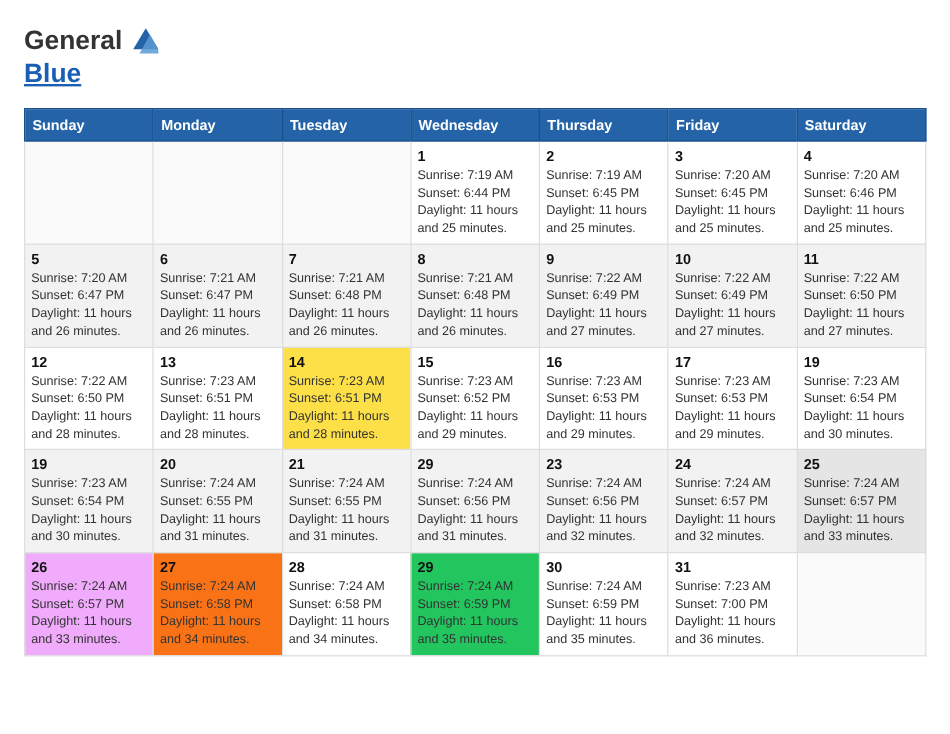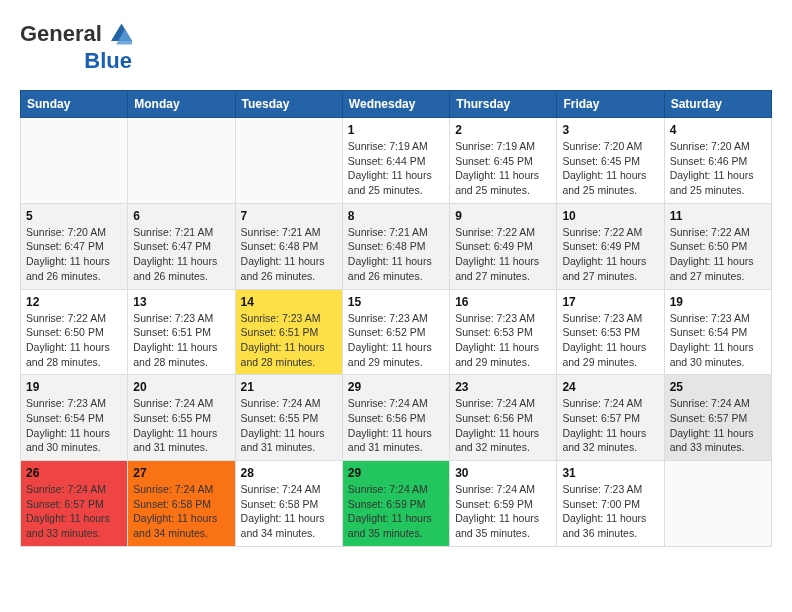--- a/index.html
+++ b/index.html
@@ -22,20 +22,21 @@
     }
     .logo-text-general {
       font-size: 22px;
       font-weight: bold;
       color: #333;
     }
     .logo-text-blue {
       font-size: 22px;
       font-weight: bold;
       color: #1a5fb4;
+      text-decoration: underline;
     }
     .logo-icon {
       width: 28px;
       height: 28px;
       margin-left: 2px;
     }
     .title-block {
       text-align: right;
     }
     .month-title {
@@ -87,21 +88,21 @@
     }
     .empty-cell {
       background: #fafafa;
     }
   </style>
 </head>
 <body>
 
 <div class="header">
   <div class="logo">
-  <div style="display:flex;flex-direction:column;align-items:flex-end;">
+  <div style="display:flex;flex-direction:column;align-items:flex-start;">
     <div style="display:flex;align-items:center;">
       <span class="logo-text-general">General</span>
       <svg class="logo-icon" viewBox="0 0 32 28" width="36" height="28">
         <polygon points="20,2 32,22 8,22" fill="#2563a8"></polygon>
         <polygon points="24,8 34,26 14,26" fill="#5b9bd5" opacity="0.85"></polygon>
       </svg>
     </div>
     <span class="logo-text-blue">Blue</span>
   </div>
 </div>
@@ -279,21 +280,21 @@
 Daylight: 11 hours and 32 minutes.</div>
         </td>
         <td style="background: #e5e5e5;">
           <div class="day-number">25</div>
           <div class="day-info" style="white-space: pre-line;">Sunrise: 7:24 AM
 Sunset: 6:57 PM
 Daylight: 11 hours and 33 minutes.</div>
         </td>
       </tr>
       <tr>
-        <td style="background: #ef4444;">
+        <td style="background: #f0abfc;">
           <div class="day-number">26</div>
           <div class="day-info" style="white-space: pre-line;">Sunrise: 7:24 AM
 Sunset: 6:57 PM
 Daylight: 11 hours and 33 minutes.</div>
         </td>
         <td style="background: #f97316;">
           <div class="day-number">27</div>
           <div class="day-info" style="white-space: pre-line;">Sunrise: 7:24 AM
 Sunset: 6:58 PM
 Daylight: 11 hours and 34 minutes.</div>

